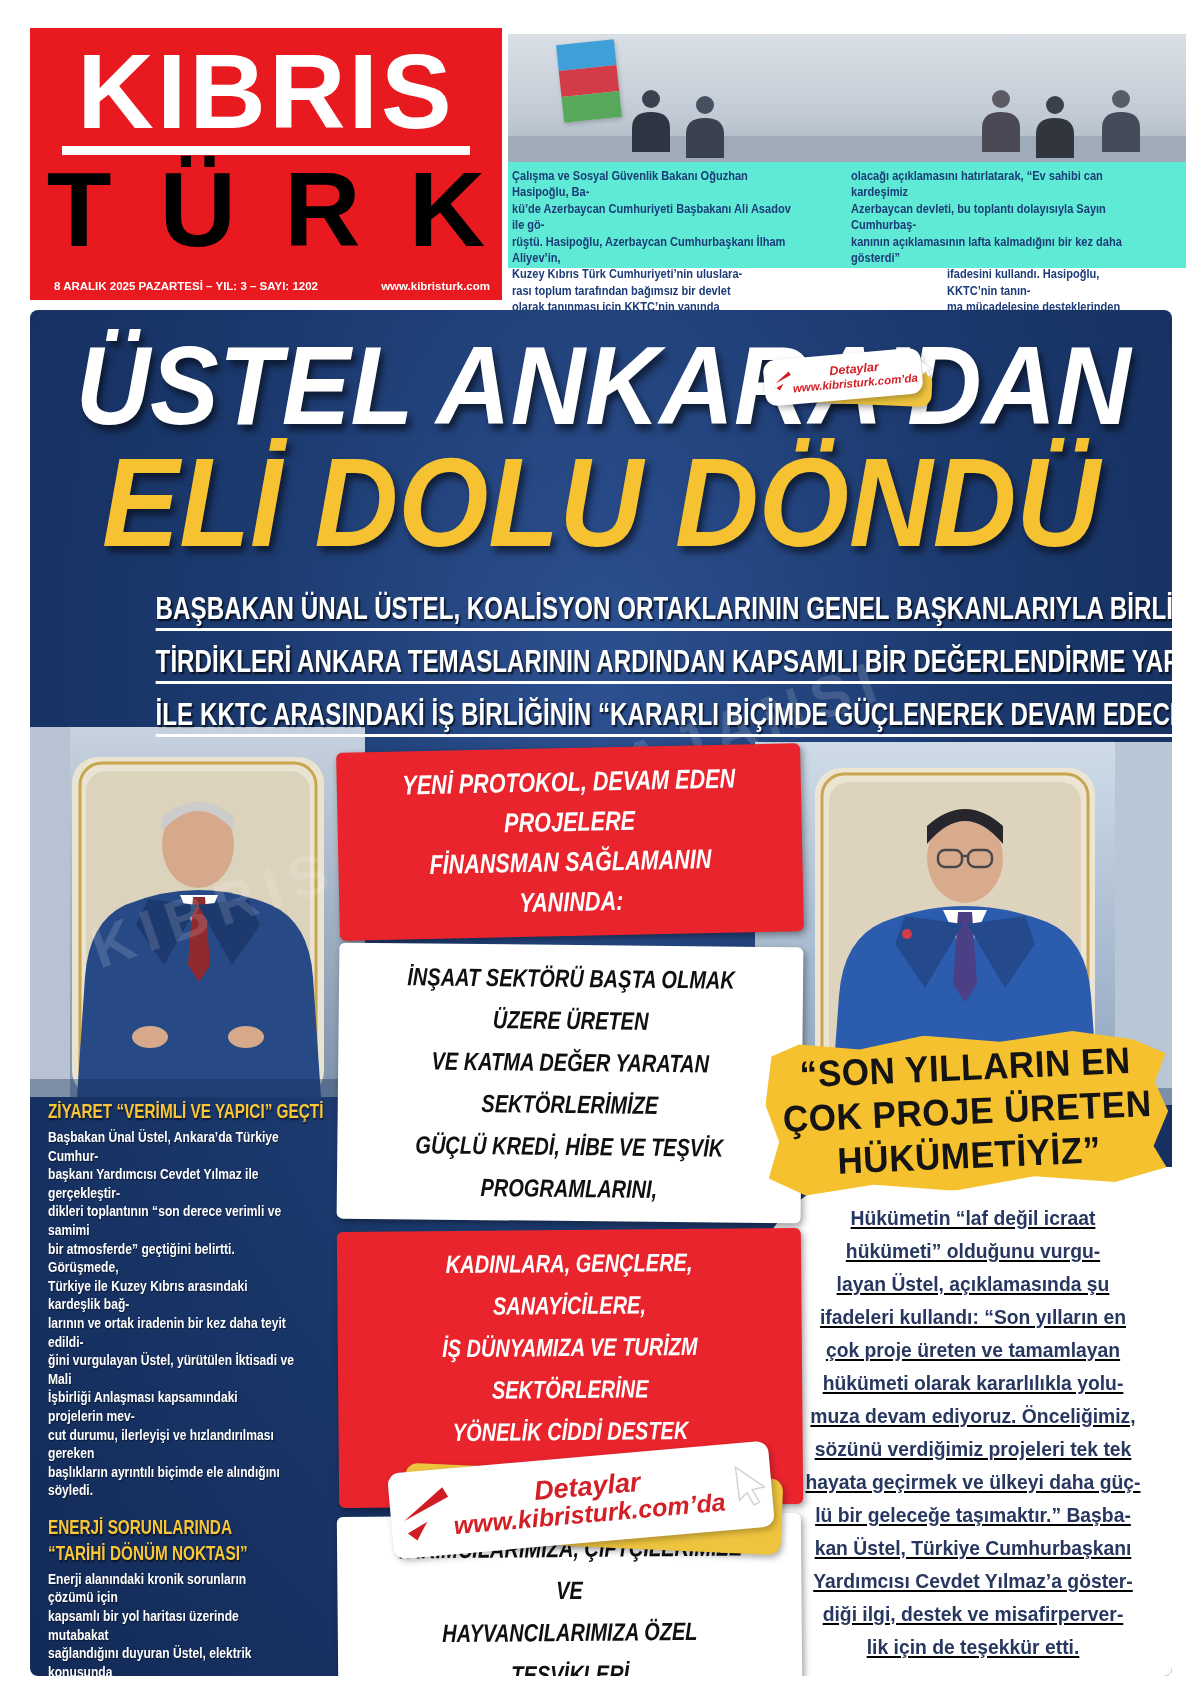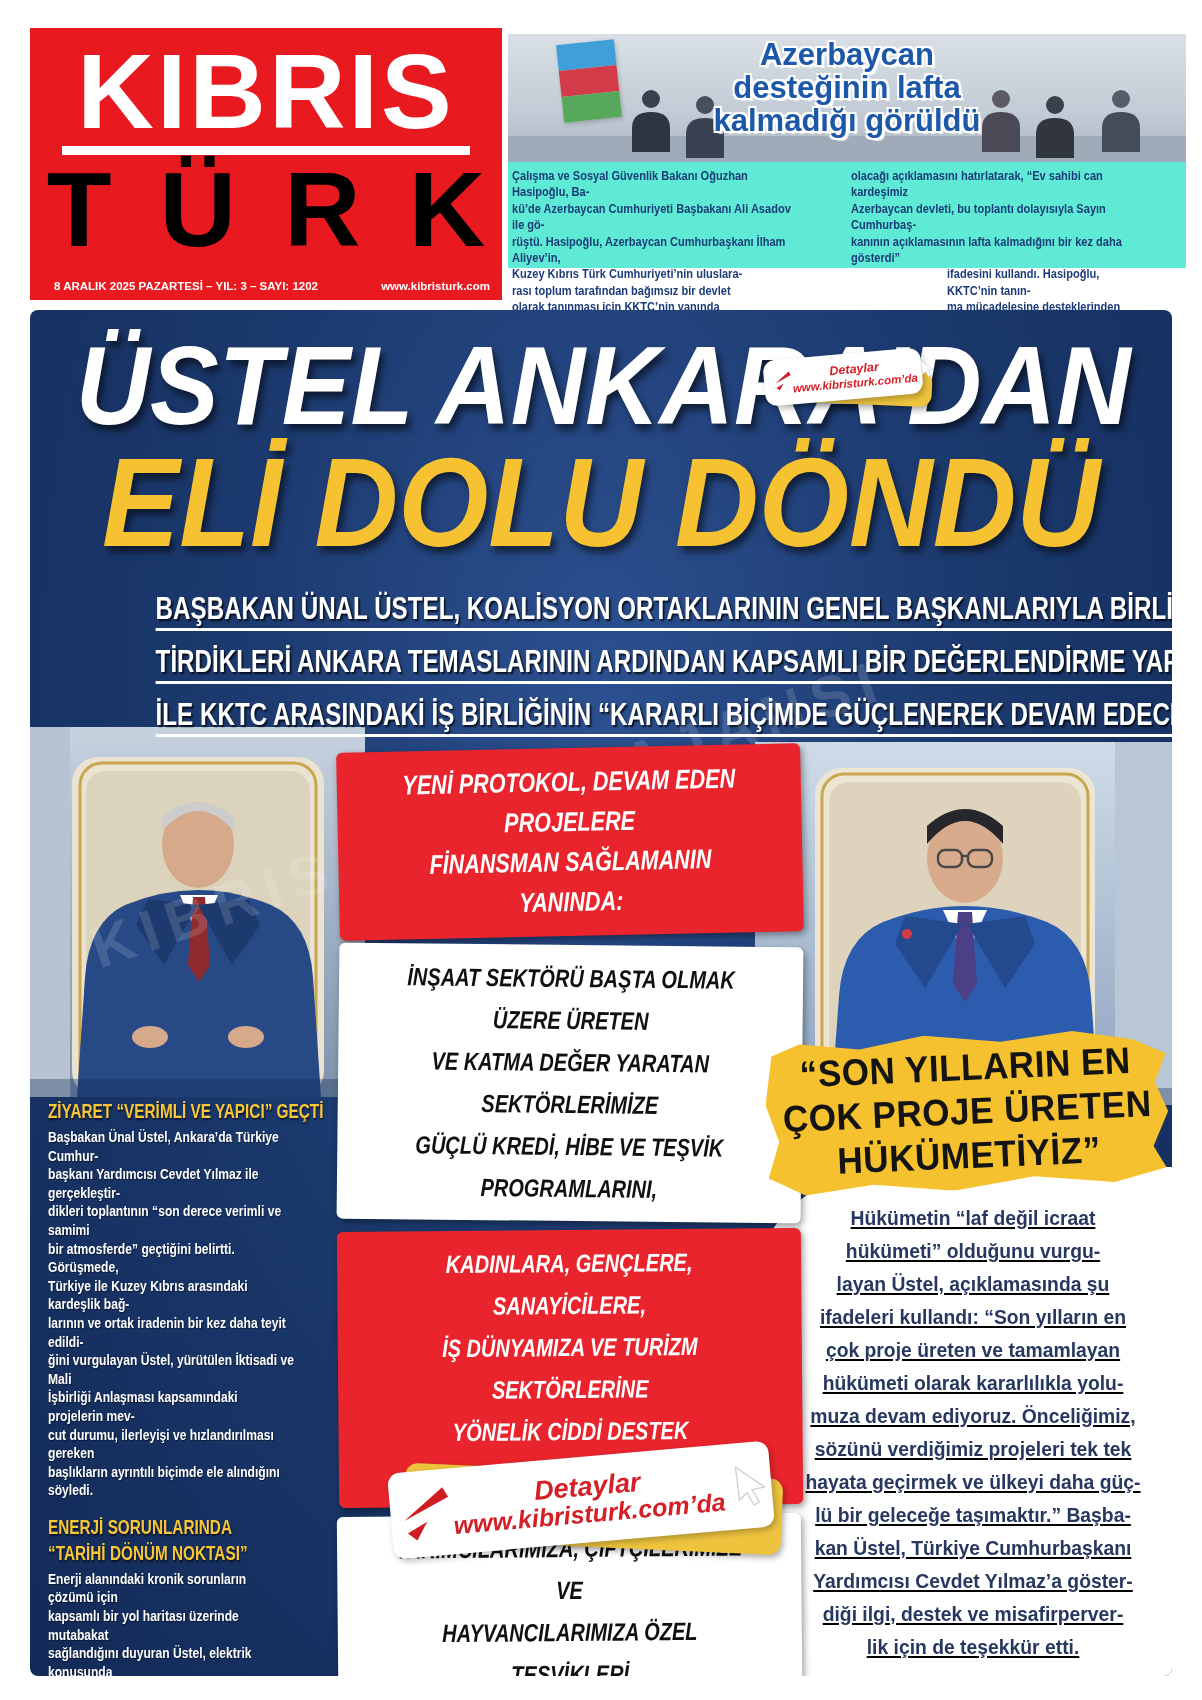--- a/index.html
+++ b/index.html
@@ -146,23 +146,20 @@
             <circle cx="23" cy="13" r="9" fill="#3a4049"></circle>
             <path d="M4 66 V42 q0-16 19-16 q19 0 19 16 V66 Z" fill="#30353e"></path>
           </svg>
       </span>
       <span class="sil" style="left:590px;">
         <svg width="46" height="66" viewBox="0 0 46 66">
             <circle cx="23" cy="13" r="9" fill="#565c68"></circle>
             <path d="M4 66 V42 q0-16 19-16 q19 0 19 16 V66 Z" fill="#454b58"></path>
           </svg>
       </span>
-      <div class="ts-headline preline condC">Azerbaycan
-desteğinin lafta
-kalmadığı görüldü</div>
     </div>
     <div class="ts-body">
       <div class="ts-cols">
         <div class="ts-col">
           <div class="ts-par preline condL sx85">Çalışma ve Sosyal Güvenlik Bakanı Oğuzhan Hasipoğlu, Ba-
 kü’de Azerbaycan Cumhuriyeti Başbakanı Ali Asadov ile gö-
 rüştü. Hasipoğlu, Azerbaycan Cumhurbaşkanı İlham Aliyev’in,</div>
           <div class="ts-par preline condL sx85">Kuzey Kıbrıs Türk Cumhuriyeti’nin uluslara-
 rası toplum tarafından bağımsız bir devlet
 olarak tanınması için KKTC’nin yanında</div>

